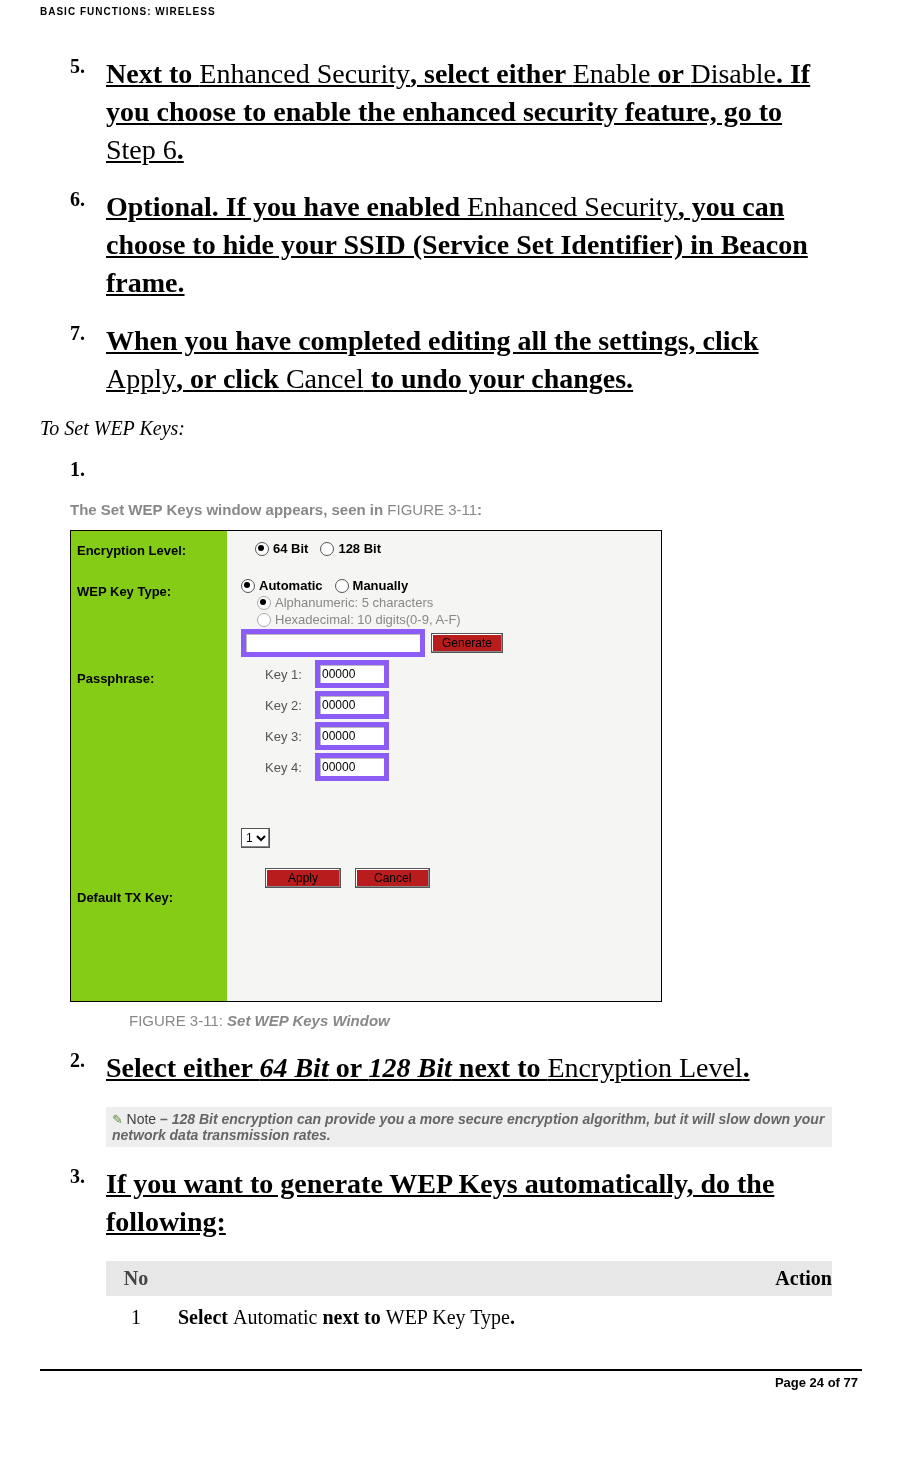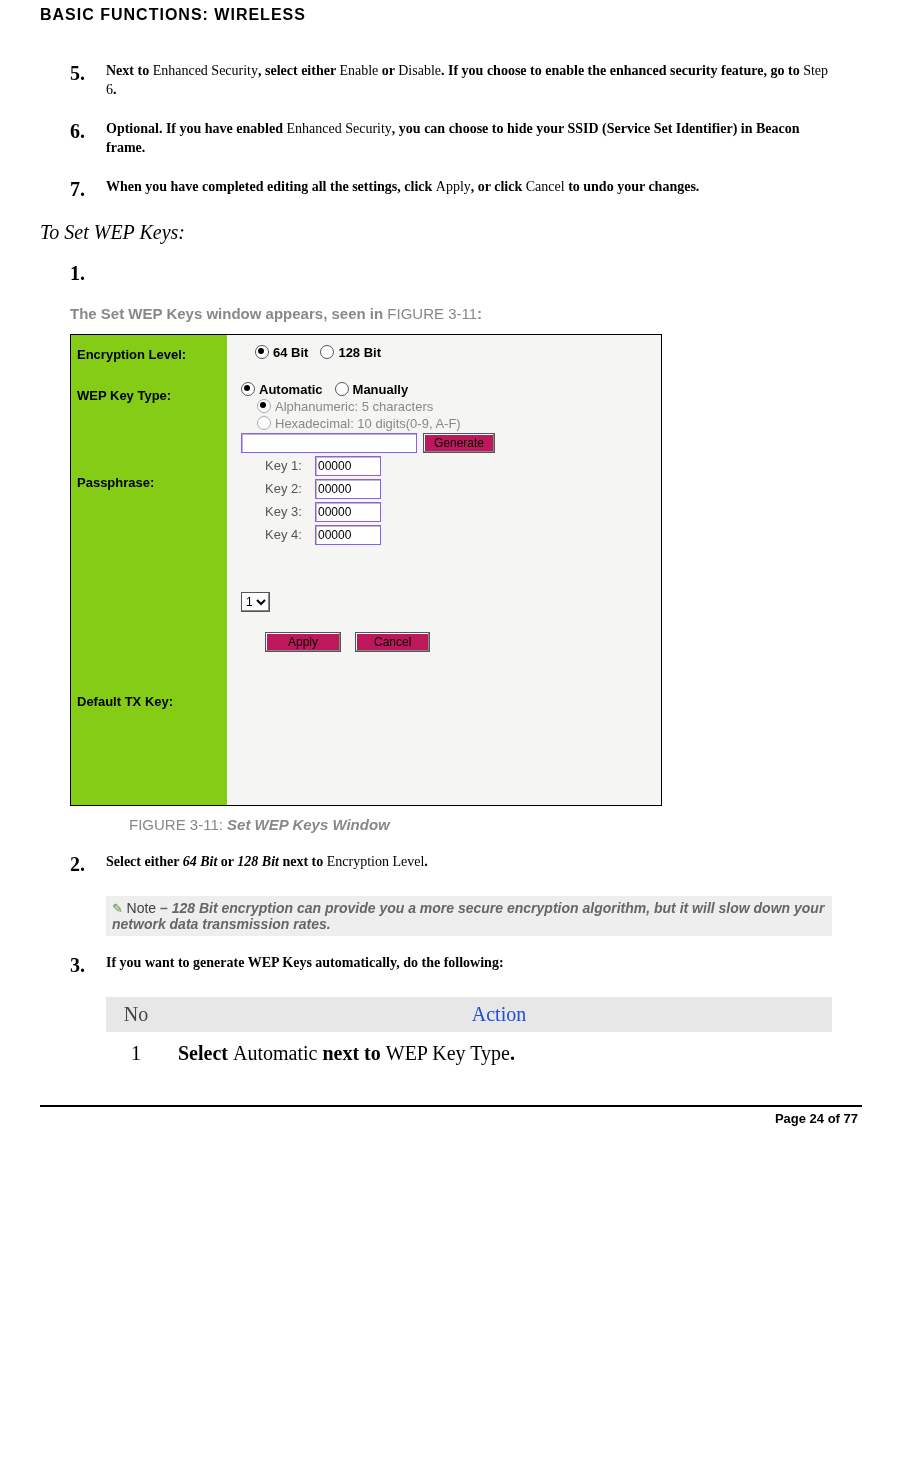--- a/index.html
+++ b/index.html
@@ -10,39 +10,40 @@
     background: #fff;
     width: 902px;
   }
   .page {
     padding: 0 40px 20px 40px;
     box-sizing: border-box;
   }
   .header {
     font-family: Verdana, Arial, sans-serif;
     font-weight: bold;
-    font-size: 16px;
+    font-size: 10px;
     letter-spacing: 1px;
     padding: 6px 0 8px 0;
   }
   .content {
     padding: 30px 30px 0 30px;
   }
   .num-item {
     display: flex;
     margin-bottom: 20px;
   }
   .num {
     width: 36px;
     flex-shrink: 0;
     font-size: 20px;
   }
   .body {
-    font-size: 14px;
+    font-size: 28px;
     line-height: 1.35;
+    text-decoration: underline;
   }
   .bold { font-weight: bold; }
   .italic { font-style: italic; }
   .subhead {
     font-size: 20px;
     font-style: italic;
     margin: 10px 0 18px -30px;
   }
   .graytext {
     font-family: Verdana, Arial, sans-serif;
@@ -71,23 +72,24 @@
   .notebox .noteorange { color: #404040; }
   .notebox .notebold { font-weight: bold; font-style: italic; }
   .table {
     margin-left: 36px;
     width: calc(100% - 36px);
   }
   .thead {
     display: flex;
     background: #e7e7e7;
     font-size: 20px;
+    font-weight: bold;
   }
   .thead .c1 { width: 60px; text-align: center; padding: 6px 0; color:#444;}
-  .thead .c2 { flex: 1; text-align: center; padding: 6px 0; color:#1d4ed8;}
+  .thead .c2 { flex: 1; text-align: right; padding: 6px 0; color:#000000;}
   .trow {
     display: flex;
     font-size: 20px;
   }
   .trow .c1 { width: 60px; text-align: center; padding: 10px 0; }
   .trow .c2 { flex: 1; padding: 10px 0 10px 12px; }
   hr.footer-rule {
     border: none;
     border-top: 2px solid #000;
     margin: 30px 0 4px 0;
@@ -132,25 +134,25 @@
     display: inline-block; width: 12px; height: 12px; border-radius: 50%;
     border: 1px solid #555; background:#fff; margin-right: 4px; position: relative; vertical-align: middle;
   }
   .radio-dot.checked::after {
     content:''; position:absolute; top:2px; left:2px; width:6px; height:6px; border-radius:50%; background:#000;
   }
   .radio-dot.grey { border-color:#aaa; }
   .opt-label { color:#000; font-weight:bold; margin-right:12px;}
   .opt-label.dim { color:#888; font-weight:normal;}
   .txt {
-    border: 1px solid #8b5cf6; background:#fff; height:18px; font-size:12px; padding:0 2px;
+    border: 5px solid #8b5cf6; background:#fff; height:18px; font-size:12px; padding:0 2px;
     box-shadow: inset 1px 1px 0 #bbb;
   }
   .btn3d {
-    border: 1px solid #555; background:#be185d; padding:2px 10px; font-size:12px;
+    border: 1px solid #555; background:#b91c1c; padding:2px 10px; font-size:12px;
     box-shadow: inset -1px -1px 0 #888, inset 1px 1px 0 #fff; cursor:pointer;
   }
   .keyrow { display:flex; align-items:center; margin:3px 0 3px 28px;}
   .keyrow span { width: 50px; color:#555;}
   .keyrow input { width: 60px; }
   .select3d {
     border:1px solid #555; background:#fff; height:20px; font-size:12px;
     box-shadow: inset -1px -1px 0 #888, inset 1px 1px 0 #fff;
   }
   .botbtns { margin-top:20px; }

